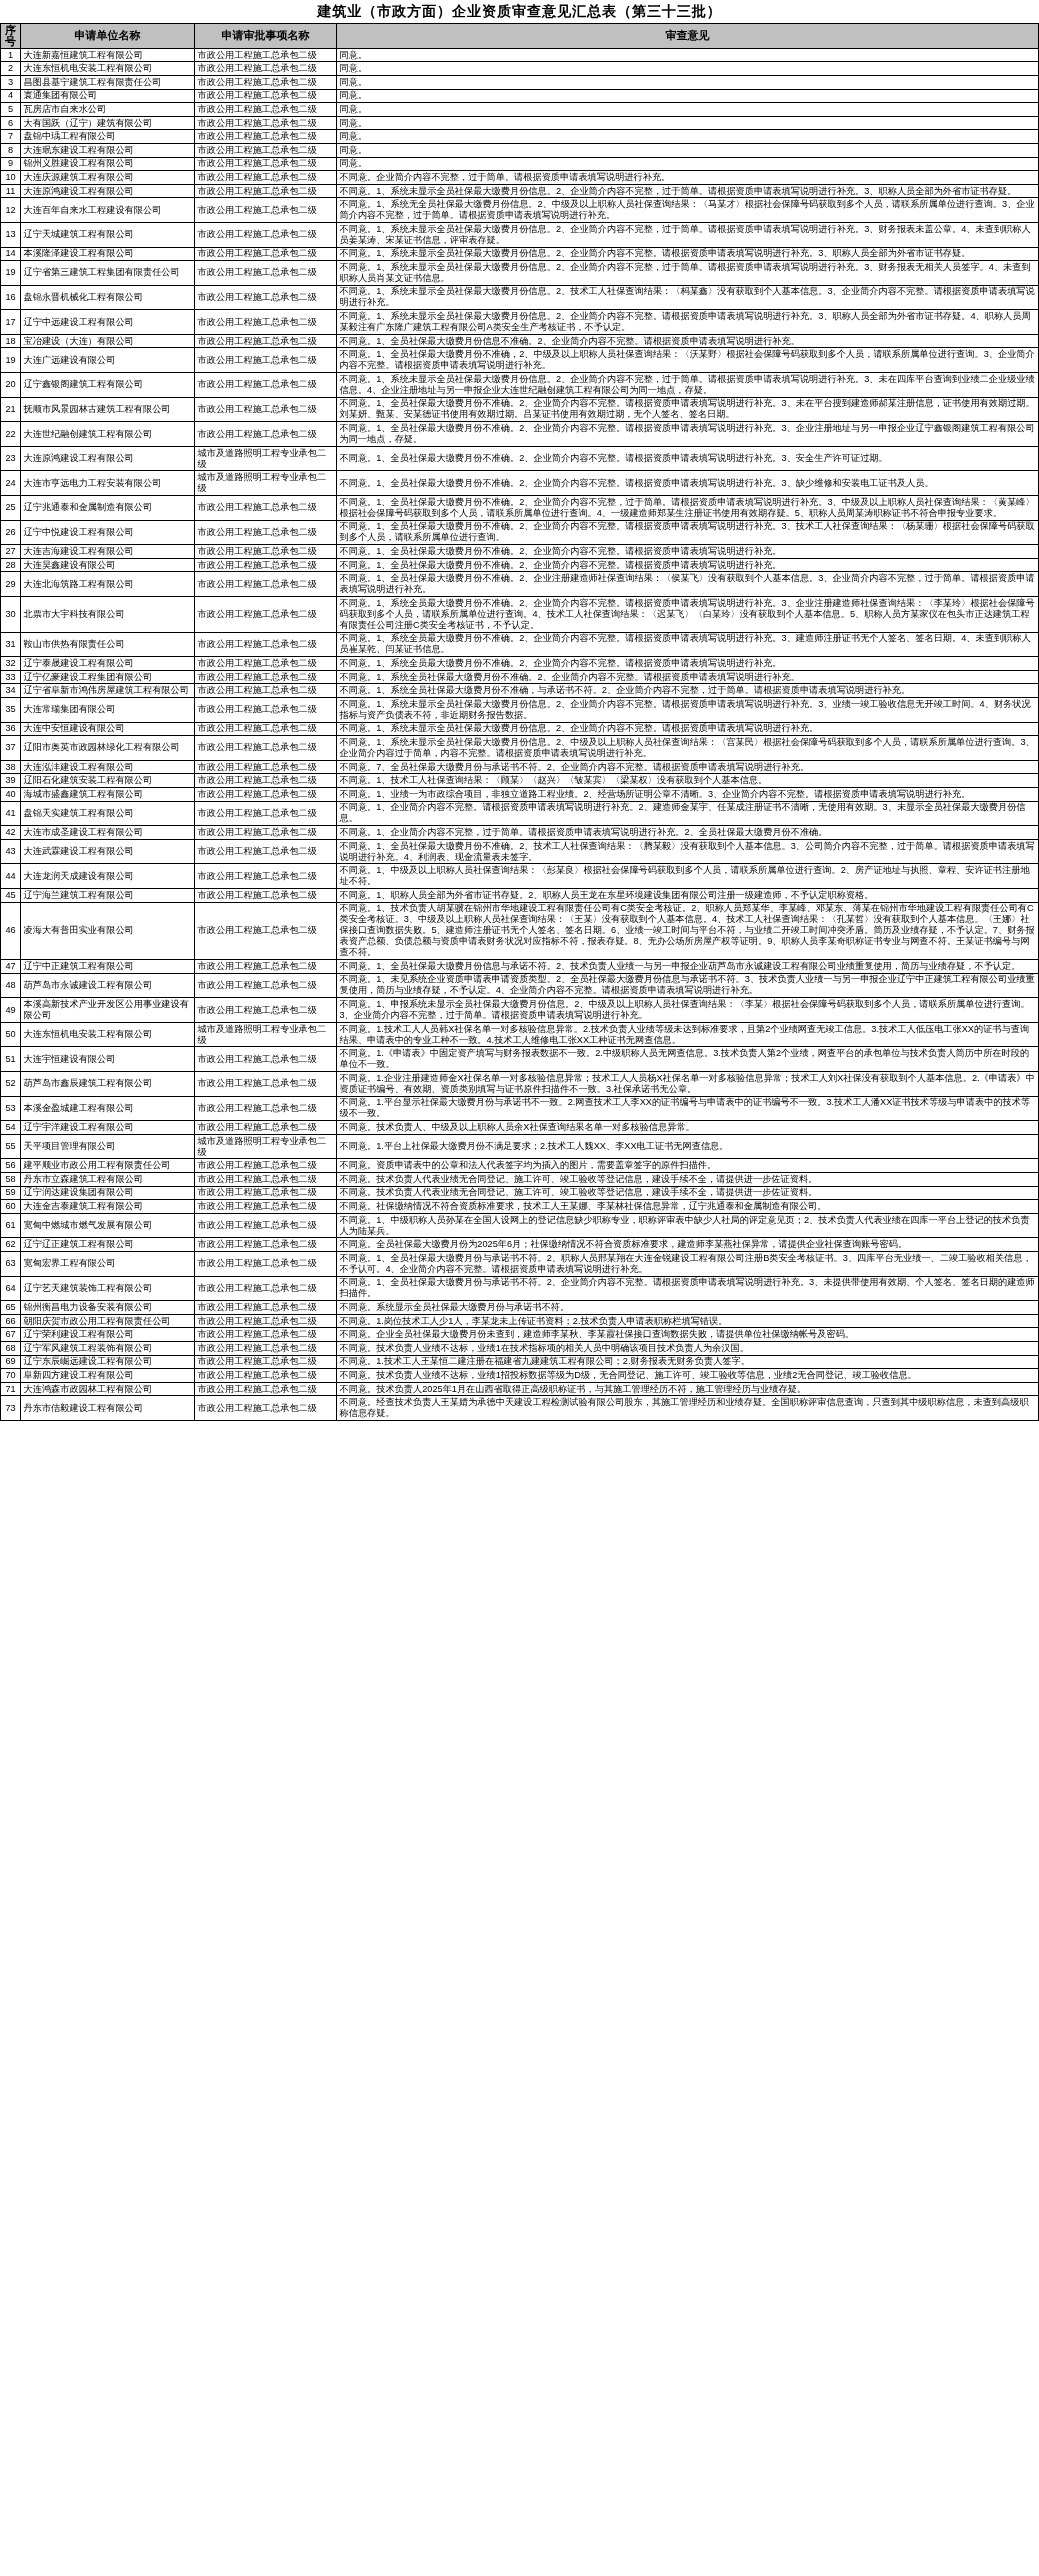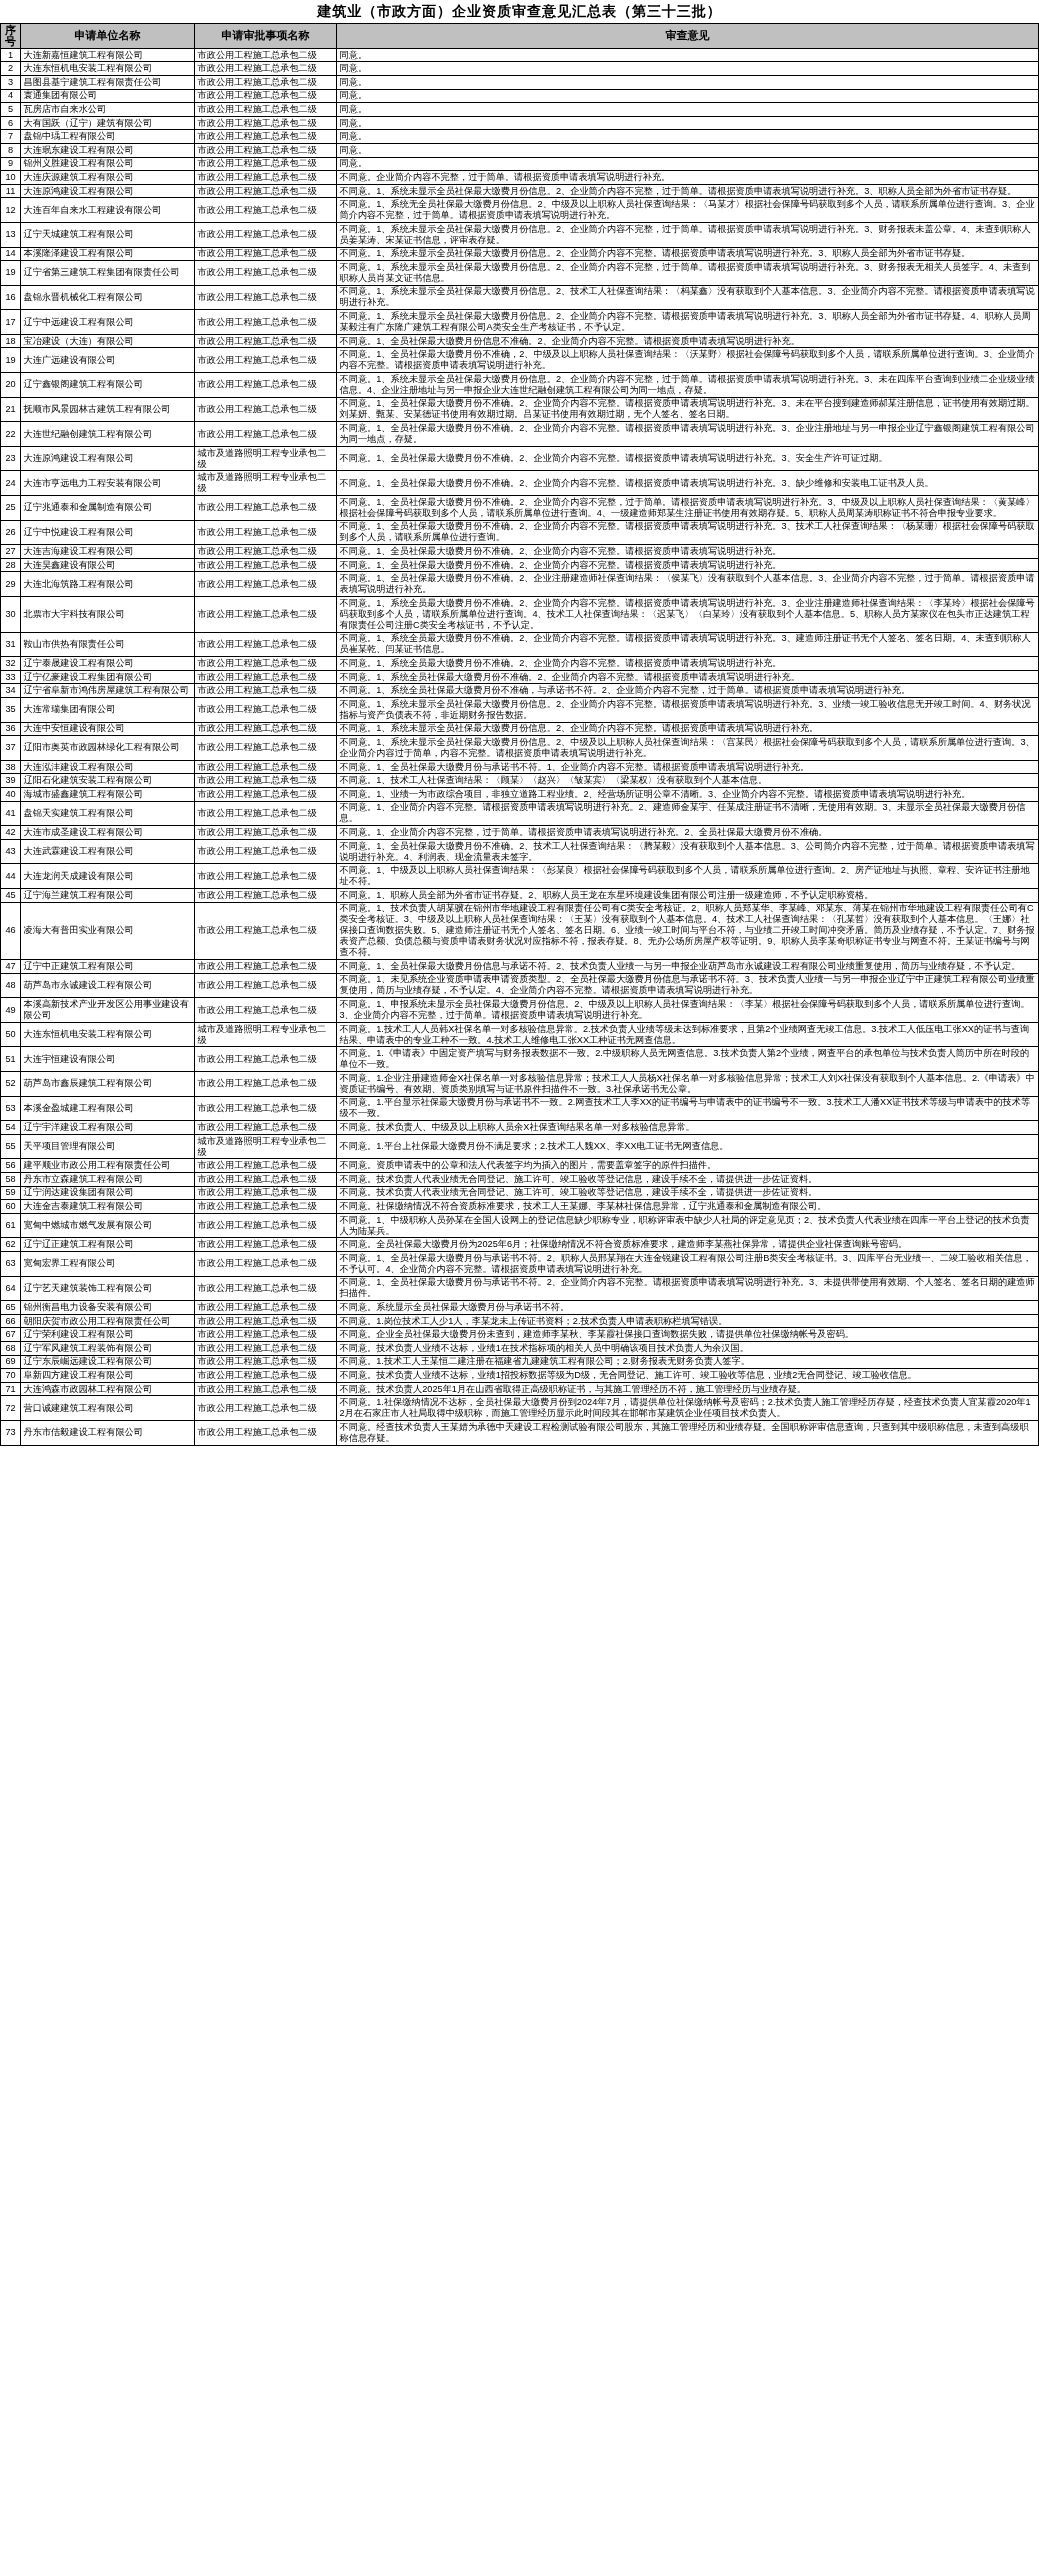--- a/index.html
+++ b/index.html
@@ -325,21 +325,21 @@
     <td class="c-no">37</td>
     <td class="c-company">辽阳市奥英市政园林绿化工程有限公司</td>
     <td class="c-item">市政公用工程施工总承包二级</td>
     <td class="c-opinion">不同意。1、系统未显示全员社保最大缴费月份信息。2、中级及以上职称人员社保查询结果：〈宫某民〉根据社会保障号码获取到多个人员，请联系所属单位进行查询。3、企业简介内容过于简单，内容不完整。请根据资质申请表填写说明进行补充。</td>
   </tr>
 
   <tr>
     <td class="c-no">38</td>
     <td class="c-company">大连泓沣建设工程有限公司</td>
     <td class="c-item">市政公用工程施工总承包二级</td>
-    <td class="c-opinion">不同意。1、全员社保最大缴费月份与承诺书不符。1、企业简介内容不完整。请根据资质申请表填写说明进行补充。</td>
+    <td class="c-opinion">不同意。7、全员社保最大缴费月份与承诺书不符。2、企业简介内容不完整。请根据资质申请表填写说明进行补充。</td>
   </tr>
 
   <tr>
     <td class="c-no">39</td>
     <td class="c-company">辽阳石化建筑安装工程有限公司</td>
     <td class="c-item">市政公用工程施工总承包二级</td>
     <td class="c-opinion">不同意。1、技术工人社保查询结果：〈顾某〉〈赵兴〉〈皱某宾〉〈梁某权〉没有获取到个人基本信息。</td>
   </tr>
 
   <tr>
@@ -553,26 +553,20 @@
     <td class="c-opinion">不同意。技术负责人业绩不达标，业绩1招投标数据等级为D级，无合同登记、施工许可、竣工验收等信息，业绩2无合同登记、竣工验收信息。</td>
   </tr>
 
   <tr>
     <td class="c-no">71</td>
     <td class="c-company">大连鸿森市政园林工程有限公司</td>
     <td class="c-item">市政公用工程施工总承包二级</td>
     <td class="c-opinion">不同意。技术负责人2025年1月在山西省取得正高级职称证书，与其施工管理经历不符，施工管理经历与业绩存疑。</td>
   </tr>
 
-  <tr>
-    <td class="c-no">72</td>
-    <td class="c-company">营口诚建建筑工程有限公司</td>
-    <td class="c-item">市政公用工程施工总承包二级</td>
-    <td class="c-opinion">不同意。1.社保缴纳情况不达标，全员社保最大缴费月份到2024年7月，请提供单位社保缴纳帐号及密码；2.技术负责人施工管理经历存疑，经查技术负责人宜某霞2020年12月在石家庄市人社局取得中级职称，而施工管理经历显示此时间段其在邯郸市某建筑企业任项目技术负责人。</td>
-  </tr>
 
   <tr>
     <td class="c-no">73</td>
     <td class="c-company">丹东市佶毅建设工程有限公司</td>
     <td class="c-item">市政公用工程施工总承包二级</td>
     <td class="c-opinion">不同意。经查技术负责人王某婧为承德中天建设工程检测试验有限公司股东，其施工管理经历和业绩存疑。全国职称评审信息查询，只查到其中级职称信息，未查到高级职称信息存疑。</td>
   </tr>
 </tbody>
   </table>
 </div>

